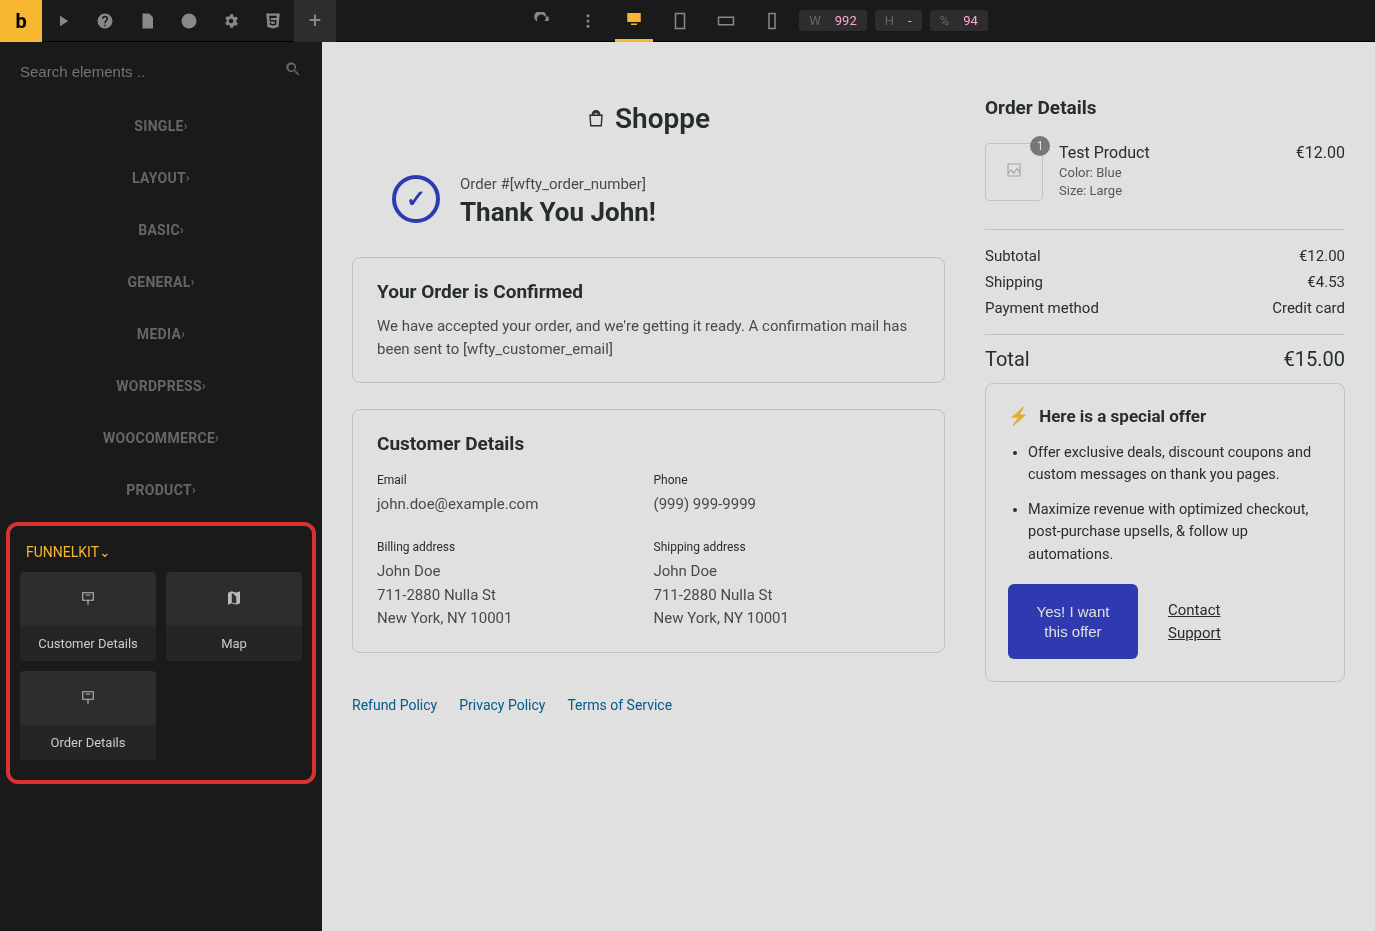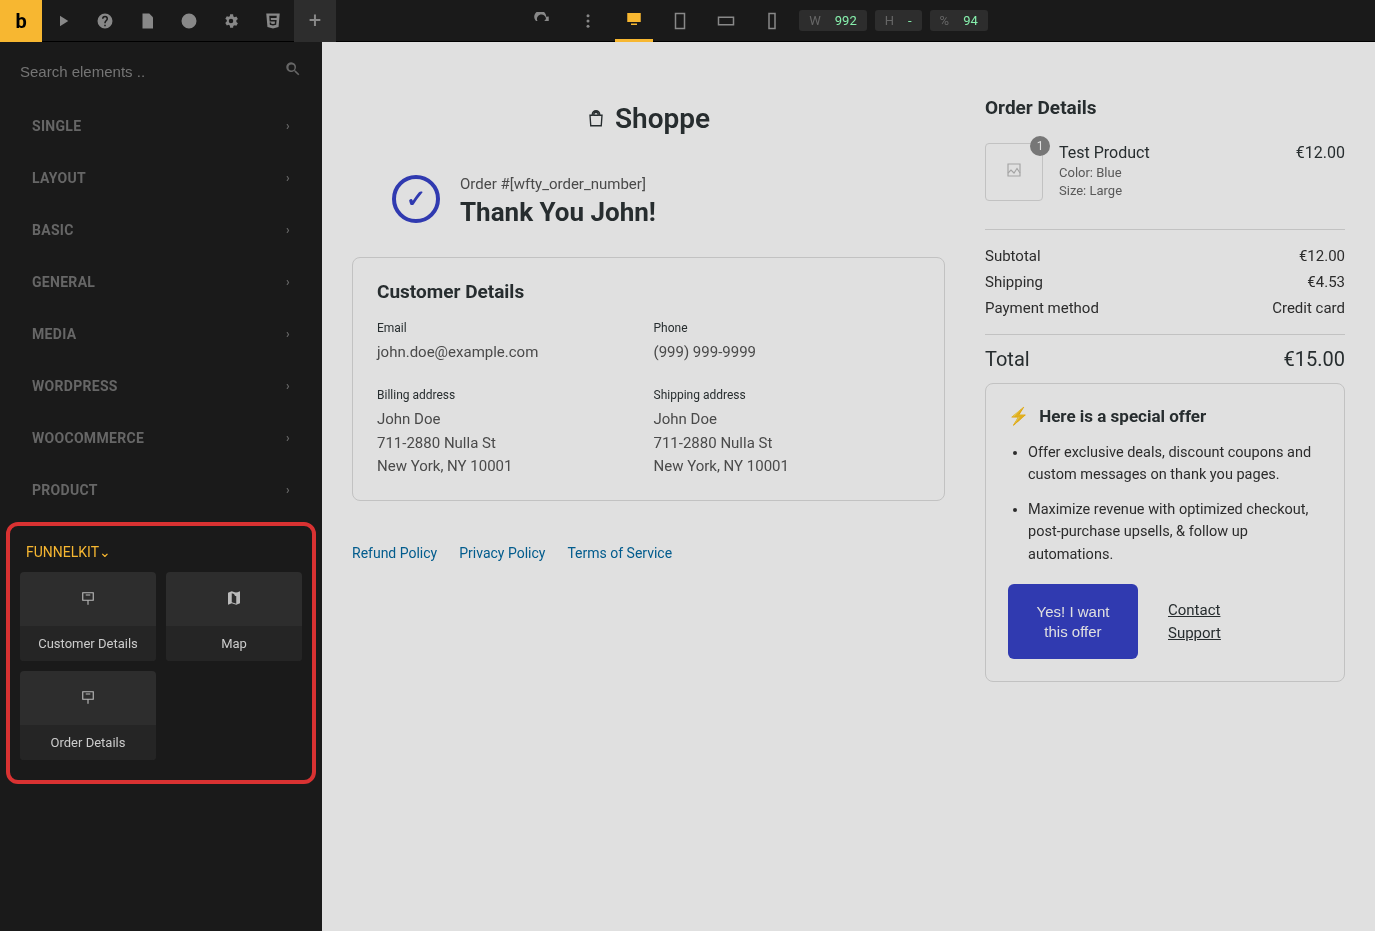--- a/index.html
+++ b/index.html
@@ -8,27 +8,27 @@
     .topbar{height:42px;background:#1a1a1a;display:flex;align-items:center;border-bottom:1px solid #000}
     .logo{width:42px;height:42px;background:#f7b731;display:flex;align-items:center;justify-content:center;font-weight:700;color:#000;font-size:20px}
     .tb-icons{display:flex;align-items:center;height:100%}
     .tb-icon{width:42px;height:42px;display:flex;align-items:center;justify-content:center;color:#888;cursor:pointer}
     .tb-icon.add{background:#2d2d2d;color:#888;font-size:22px}
     .tb-center{flex:1;display:flex;justify-content:center;align-items:center;gap:8px}
     .dev-btn{width:38px;height:42px;display:flex;align-items:center;justify-content:center;color:#888}
     .dev-btn.active{border-bottom:3px solid #f7b731;color:#f7b731}
     .dim-box{background:#2d2d2d;padding:3px 10px;color:#888;font-size:13px;display:flex;gap:14px;align-items:center;border-radius:3px}
     .dim-box b{color:#666;font-weight:400}
-    .dim-box span{color:#86efac}
+    .dim-box span{color:#f9a8d4}
     .main{flex:1;display:flex;overflow:hidden}
     .sidebar{width:322px;background:#1a1a1a;display:flex;flex-direction:column}
     .search{padding:18px 20px;display:flex;align-items:center;color:#666}
     .search input{background:none;border:none;color:#999;font-size:15px;flex:1;outline:none}
     .cats{flex:1;overflow:auto}
-    .cat{padding:18px 32px;display:flex;align-items:center;justify-content:space-between;color:#666;font-weight:700;font-size:14px;cursor:pointer;text-transform:uppercase;letter-spacing:.3px}
+    .cat{padding:18px 32px;display:flex;align-items:center;justify-content:center;color:#666;font-weight:700;font-size:14px;cursor:pointer;text-transform:uppercase;letter-spacing:.3px}
     .cat .chev{color:#666;font-size:12px}
     .funnelkit-section{margin:6px;border:4px solid #d93232;border-radius:12px;padding:6px 8px 20px}
     .fk-head{padding:12px 8px;display:flex;justify-content:flex-start;color:#f7b731;font-weight:400;font-size:14px}
     .fk-head .chev{color:#f7b731}
     .fk-grid{display:grid;grid-template-columns:1fr 1fr;gap:10px;padding:0 2px}
     .fk-tile{background:#2d2d2d;border-radius:4px;overflow:hidden;cursor:pointer}
     .fk-tile-top{height:54px;display:flex;align-items:center;justify-content:center;color:#bbb;font-size:24px}
     .fk-tile-bot{background:#252525;padding:10px 4px;text-align:center;color:#ccc;font-size:13px}
     .canvas{flex:1;background:#fff;position:relative;overflow:auto}
     .overlay{position:absolute;inset:0;background:rgba(0,0,0,.12);pointer-events:none}
@@ -248,20 +248,24 @@
             <span>Shoppe</span>
           </div>
           <div class="hero">
             <div class="check">✓</div>
             <div class="hero-txt">
               <div class="ord">Order #[wfty_order_number]</div>
               <h1>Thank You John!</h1>
             </div>
           </div>
           <div class="card">
+            <h2>Your Order is Confirmed</h2>
+            <p>We have accepted your order, and we're getting it ready. A confirmation mail has been sent to [wfty_customer_email]</p>
+          </div>
+          <div class="card">
             <h2>Customer Details</h2>
             <div class="grid2">
               <div>
                 <div class="lbl">Email</div>
                 <div class="val">john.doe@example.com</div>
               </div>
               <div>
                 <div class="lbl">Phone</div>
                 <div class="val">(999) 999-9999</div>
               </div>

